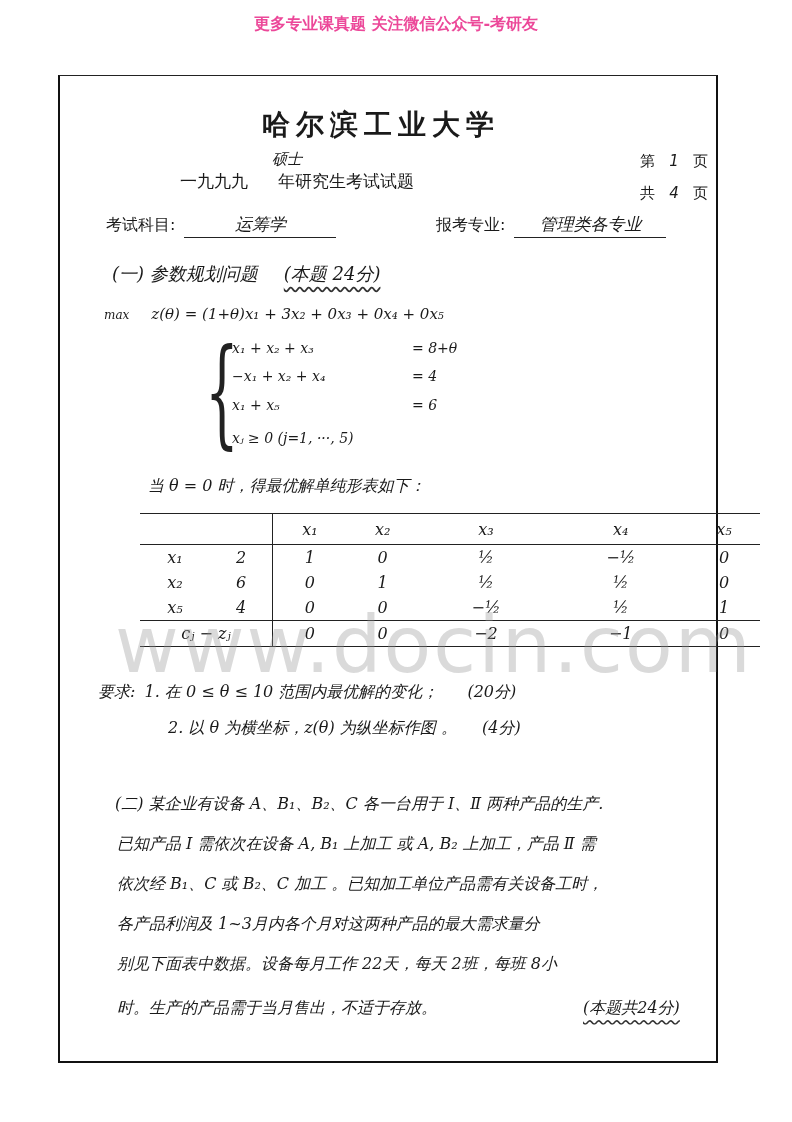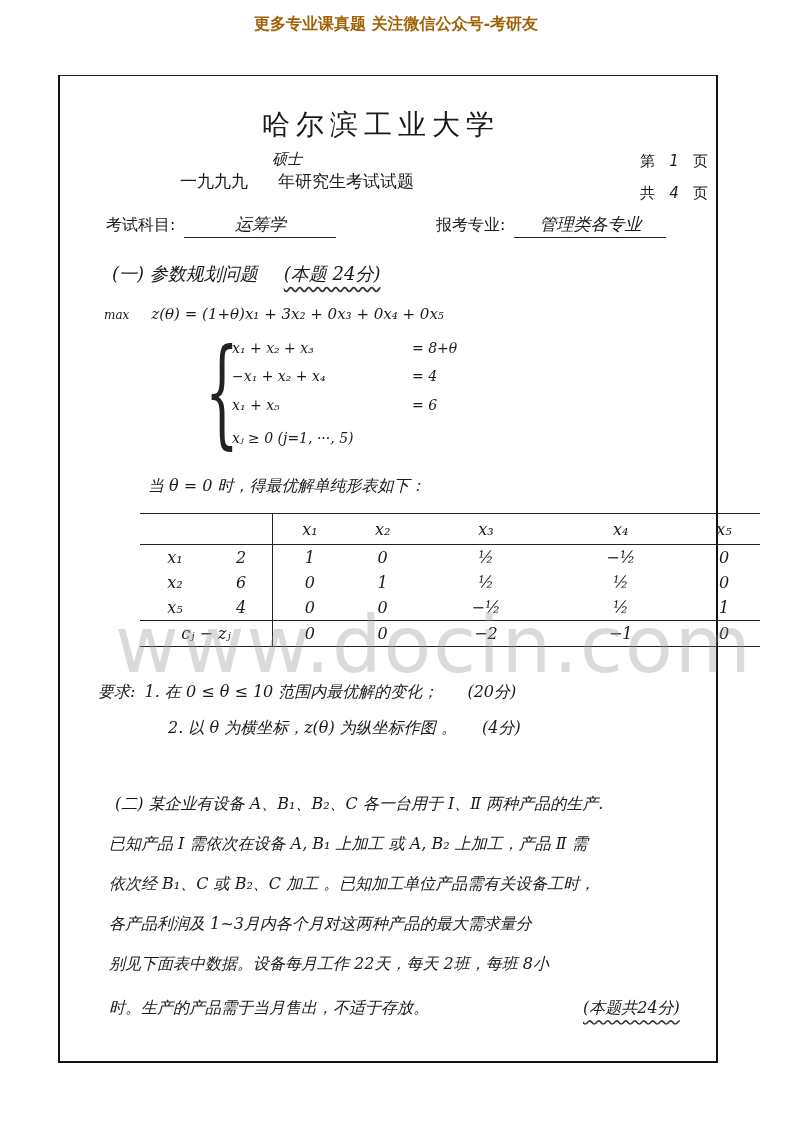--- a/index.html
+++ b/index.html
@@ -1,23 +1,23 @@
 <!DOCTYPE html>
 <html><head>
 <meta charset="utf-8">
 <style>
   html, body { margin: 0; padding: 0; background: #ffffff; }
   body { width: 792px; height: 1122px; position: relative; overflow: hidden;
          font-family: "DejaVu Serif", serif; color: #1a1a1a; }
   .banner { position: absolute; top: 14px; left: 0; width: 792px; text-align: center;
-            color: #a16207; font-family: "DejaVu Sans", sans-serif; font-weight: bold; font-size: 16px; letter-spacing: 0px; }
+            color: #ec4899; font-family: "DejaVu Sans", sans-serif; font-weight: bold; font-size: 16px; letter-spacing: 0px; }
   .frame { position: absolute; left: 58px; top: 75px; width: 656px; height: 985px;
            border-left: 2.5px solid #111; border-top: 1.5px solid #222; border-right: 2.5px solid #111; border-bottom: 2.5px solid #111; }
   .abs { position: absolute; }
-  .univ { left: 262px; top: 106px; font-size: 28px; font-weight: normal; letter-spacing: 6px; font-family: "DejaVu Sans", sans-serif; }
+  .univ { left: 262px; top: 106px; font-size: 28px; font-weight: bold; letter-spacing: 6px; font-family: "DejaVu Sans", sans-serif; }
   .degree { left: 272px; top: 150px; font-size: 15px; font-style: italic; }
   .yearline { left: 180px; top: 170px; font-size: 17px; font-family: "DejaVu Sans", sans-serif; }
   .yearline .yr { margin-right: 30px; }
   .pageno { left: 640px; font-size: 15px; font-family: "DejaVu Sans", sans-serif; }
   .pageno .num { display: inline-block; width: 38px; text-align: center; font-style: italic; }
   .field-label { font-size: 16px; font-family: "DejaVu Sans", sans-serif; }
   .field-val { font-size: 17px; font-style: italic; border-bottom: 1.5px solid #222; display: inline-block; padding: 0 6px 1px 6px; text-align: center; }
   .hand { font-family: "DejaVu Serif", serif; font-style: italic; }
   .sec1 { left: 112px; top: 262px; font-size: 18px; }
   .sec1 .score { margin-left: 26px; text-decoration: underline wavy #333; text-underline-offset: 6px; }
@@ -27,21 +27,21 @@
   .cons { left: 232px; font-size: 14px; }
   .cons span { display: inline-block; }
   .intro { left: 148px; top: 476px; font-size: 16px; }
   table.tab { position: absolute; left: 140px; top: 513px; width: 620px; border-collapse: collapse; font-size: 16px; }
   table.tab td { height: 25px; text-align: center; padding: 0; }
   table.tab tr.h td { border-top: 1.5px solid #222; border-bottom: 1.5px solid #222; height: 30px; }
   table.tab td.sep { border-right: 1.5px solid #222; }
   table.tab tr.last td { border-top: 1.5px solid #222; border-bottom: 1.5px solid #222; }
   .req { left: 98px; font-size: 16px; }
   .sec2 { left: 105px; width: 640px; font-size: 16px; line-height: 28px; }
-  .sec2 .l { position: absolute; left: 4px; white-space: nowrap; }
+  .sec2 .l { position: absolute; left: 12px; white-space: nowrap; }
   .wm { left: 115px; top: 600px; font-size: 78px; color: rgba(150,150,150,0.35); font-family: "DejaVu Sans", sans-serif; letter-spacing: 2px; }
   .score2 { text-decoration: underline wavy #333; text-underline-offset: 6px; }
 </style>
 </head>
 <body>
 
 <div class="abs banner">更多专业课真题 关注微信公众号-考研友</div>
 
 <div class="frame"></div>
 

